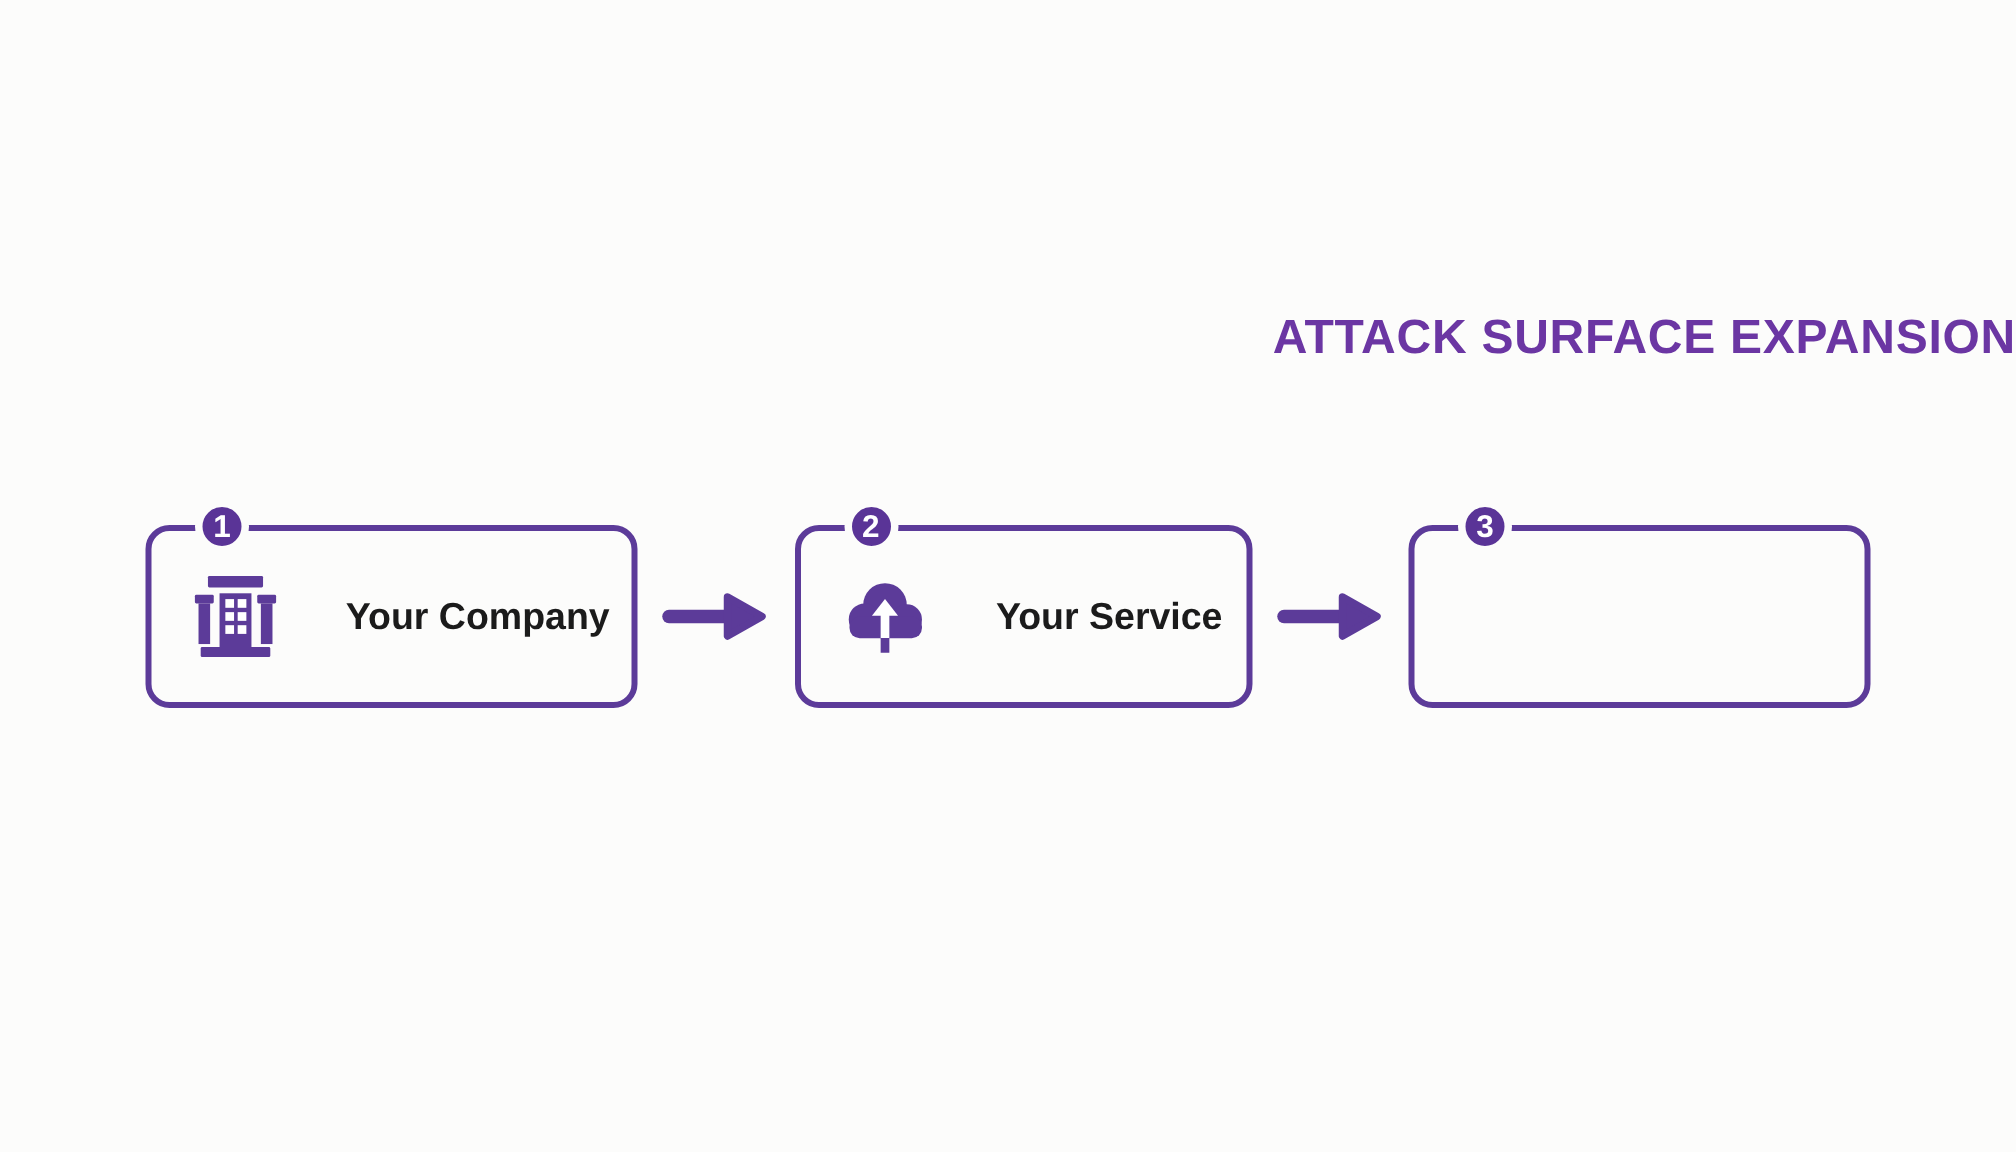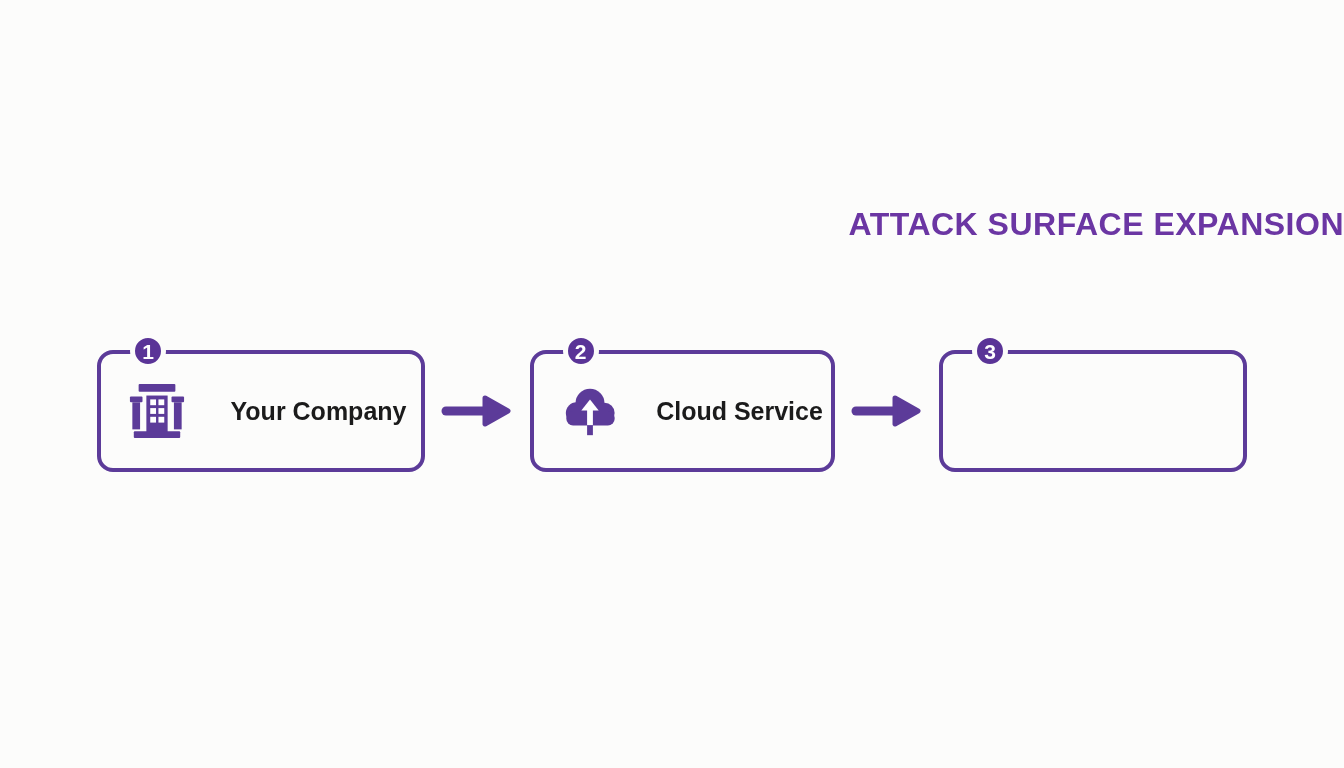--- a/index.html
+++ b/index.html
@@ -149,21 +149,21 @@
           <circle cx="30" cy="21" r="15"></circle>
           <circle cx="16" cy="31" r="11"></circle>
           <circle cx="45" cy="31" r="10.5"></circle>
           <rect x="5.5" y="29" width="50" height="15" rx="7"></rect>
         </g>
         <g clip-path="url(#cloudClip)" fill="#FFFFFF">
           <polygon points="30,17 21,28.5 39,28.5"></polygon>
           <rect x="27" y="27" width="6" height="17"></rect>
         </g>
       </svg>
-      <div class="step-label">Cloud Service</div>
+      <div class="step-label">Your Service</div>
     </div>
   </div>
 
   <div class="connector">
     <svg class="arrow-svg" viewBox="0 0 72 40" xmlns="http://www.w3.org/2000/svg">
       <line class="arrow-line" x1="5" y1="20" x2="46" y2="20" stroke-width="9" stroke-linecap="round"></line>
       <polygon class="arrow-head" points="44,7 67,20 44,33" stroke-width="5" stroke-linejoin="round"></polygon>
     </svg>
   </div>
 

